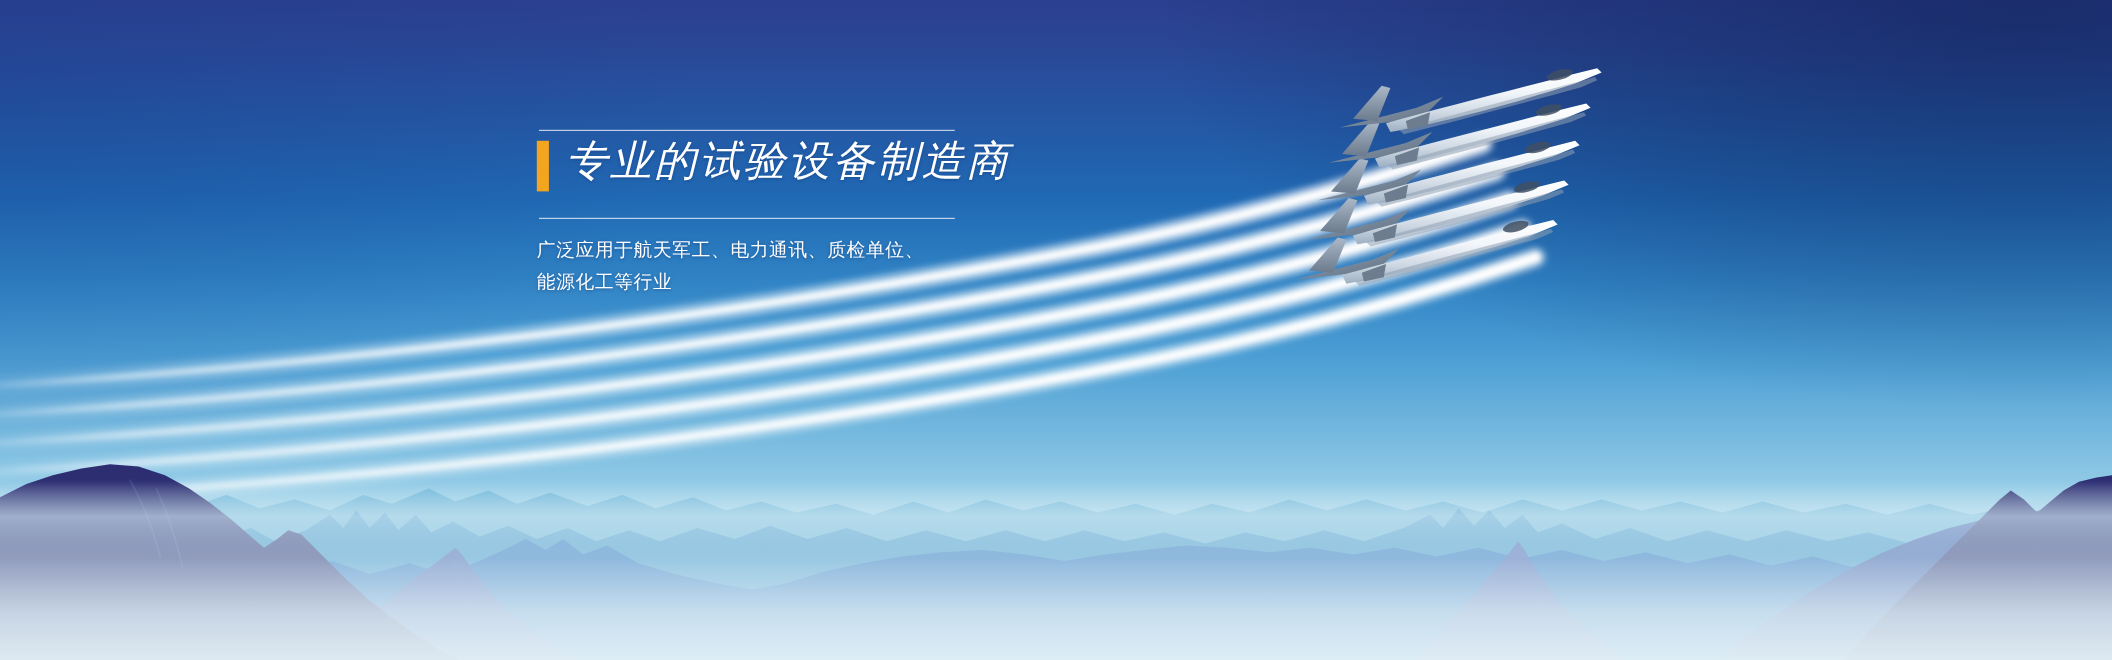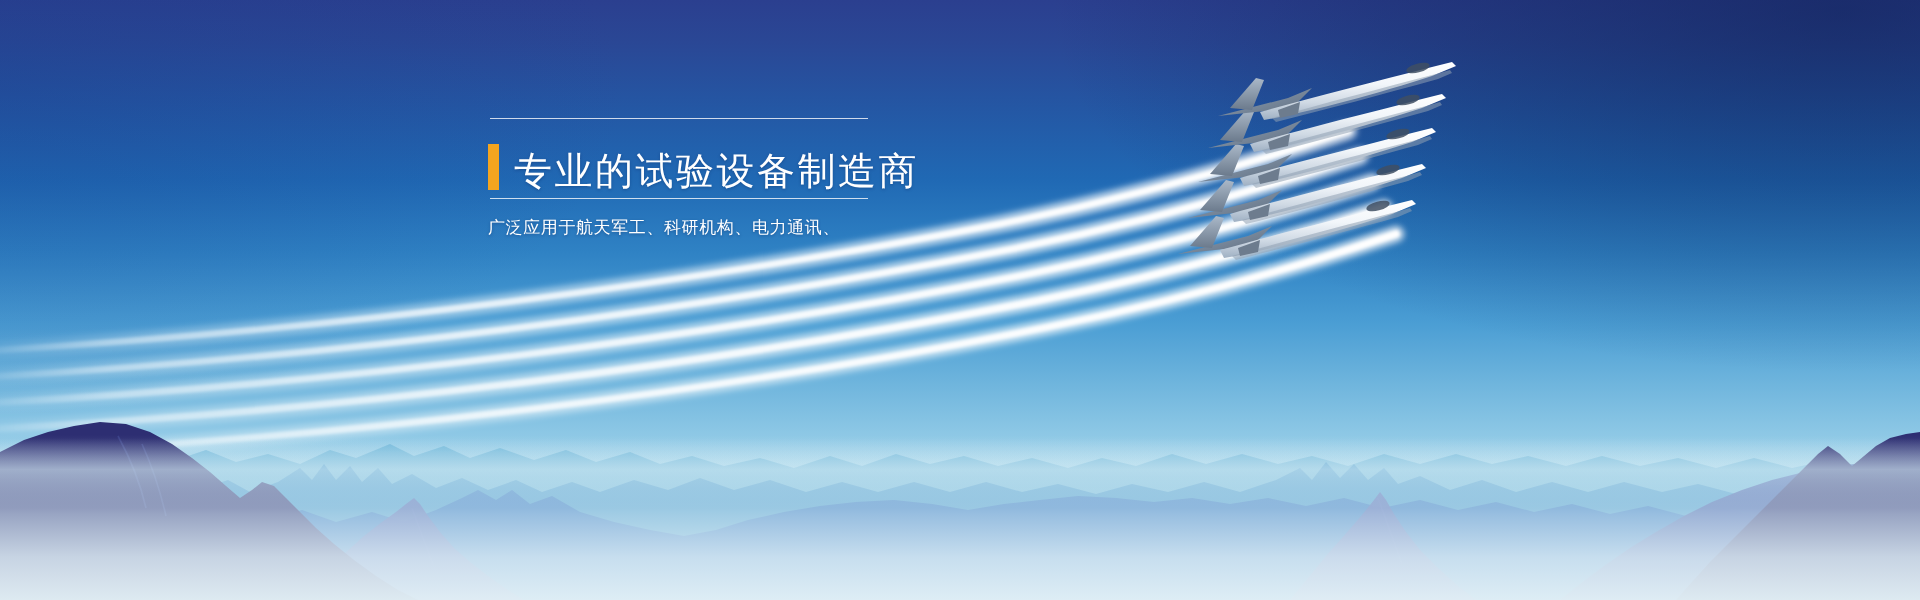--- a/index.html
+++ b/index.html
@@ -67,23 +67,24 @@
     z-index:30;
   }
   .rule{
     height:1px;width:378px;
     background:rgba(255,255,255,.78);
     margin:0 0 0 2px;
   }
   .rule.bottom{width:378px;margin-top:0;}
 
   .headline-row{
-    display:flex;align-items:flex-end;
+    display:flex;align-items:flex-start;
     height:62px;
     margin:9px 0 8px 0;
+    font-style:italic;
   }
   .accent-bar{
     width:11px;height:46px;
     background:#F4A51F;
     flex:0 0 auto;
     margin-right:15px;
   }
   .headline{
     color:#ffffff;
     font-size:38px;
@@ -258,17 +259,18 @@
     <div class="rule"></div>
 
     <div class="headline-row">
       <span class="accent-bar"></span>
       <span class="headline">专业的试验设备制造商</span>
     </div>
 
     <div class="rule bottom"></div>
 
     <div class="sub">
-      <div>广泛应用于航天军工、科研机构、电力通讯、</div>
+      <div>广泛应用于航天军工、电力通讯、质检单位、</div>
+      <div>能源化工等行业</div>
     </div>
   </div>
 
 </div>
 
 </body></html>

